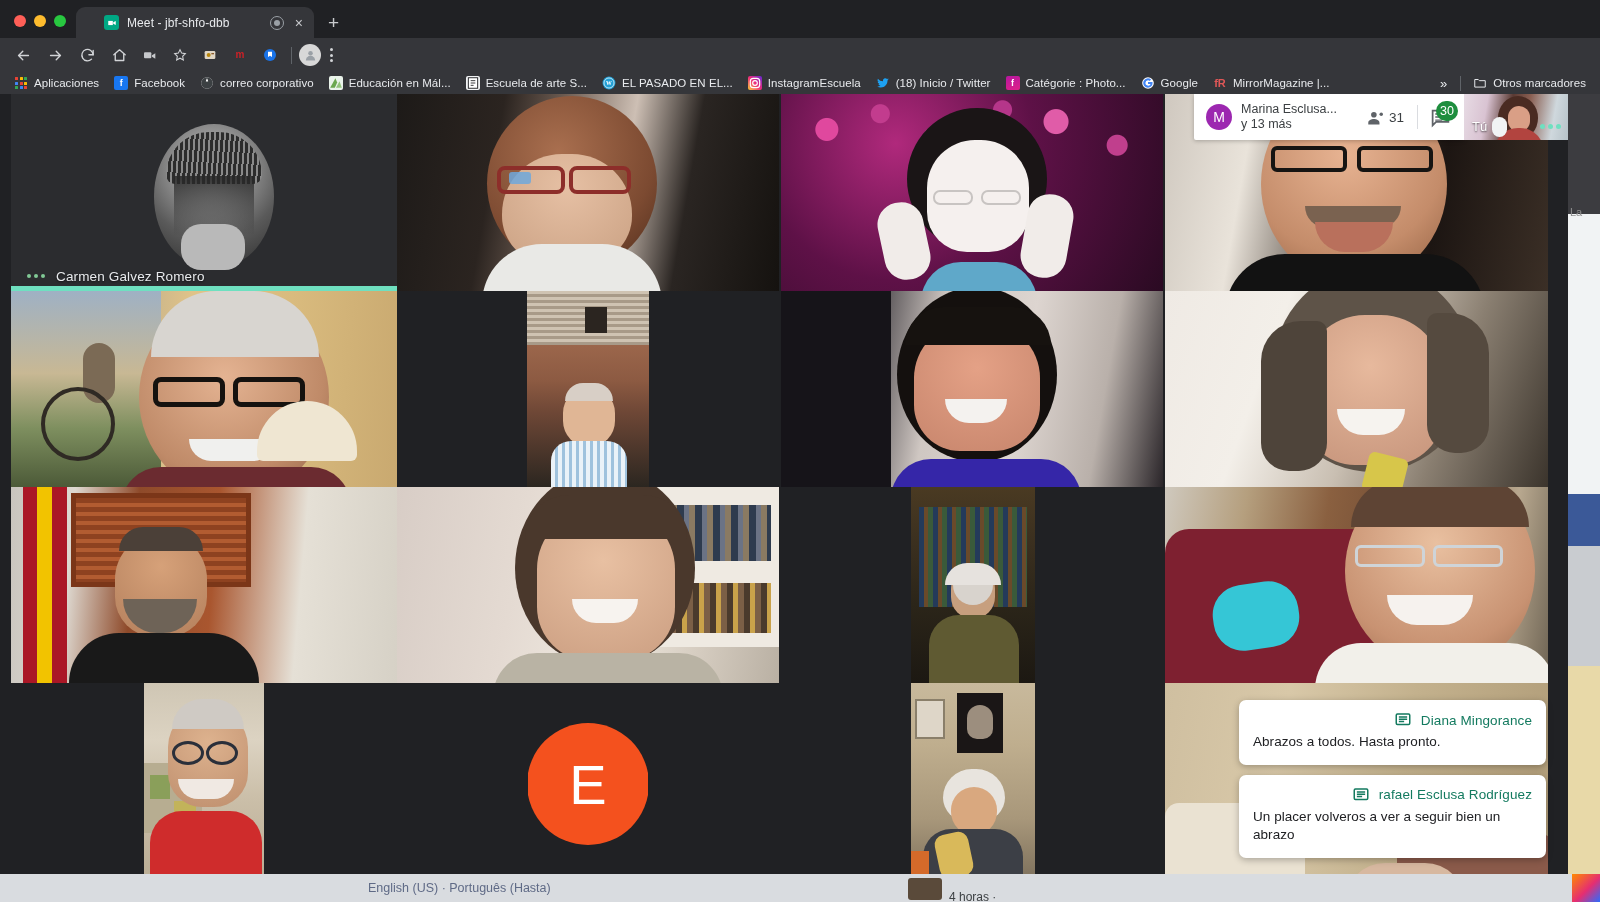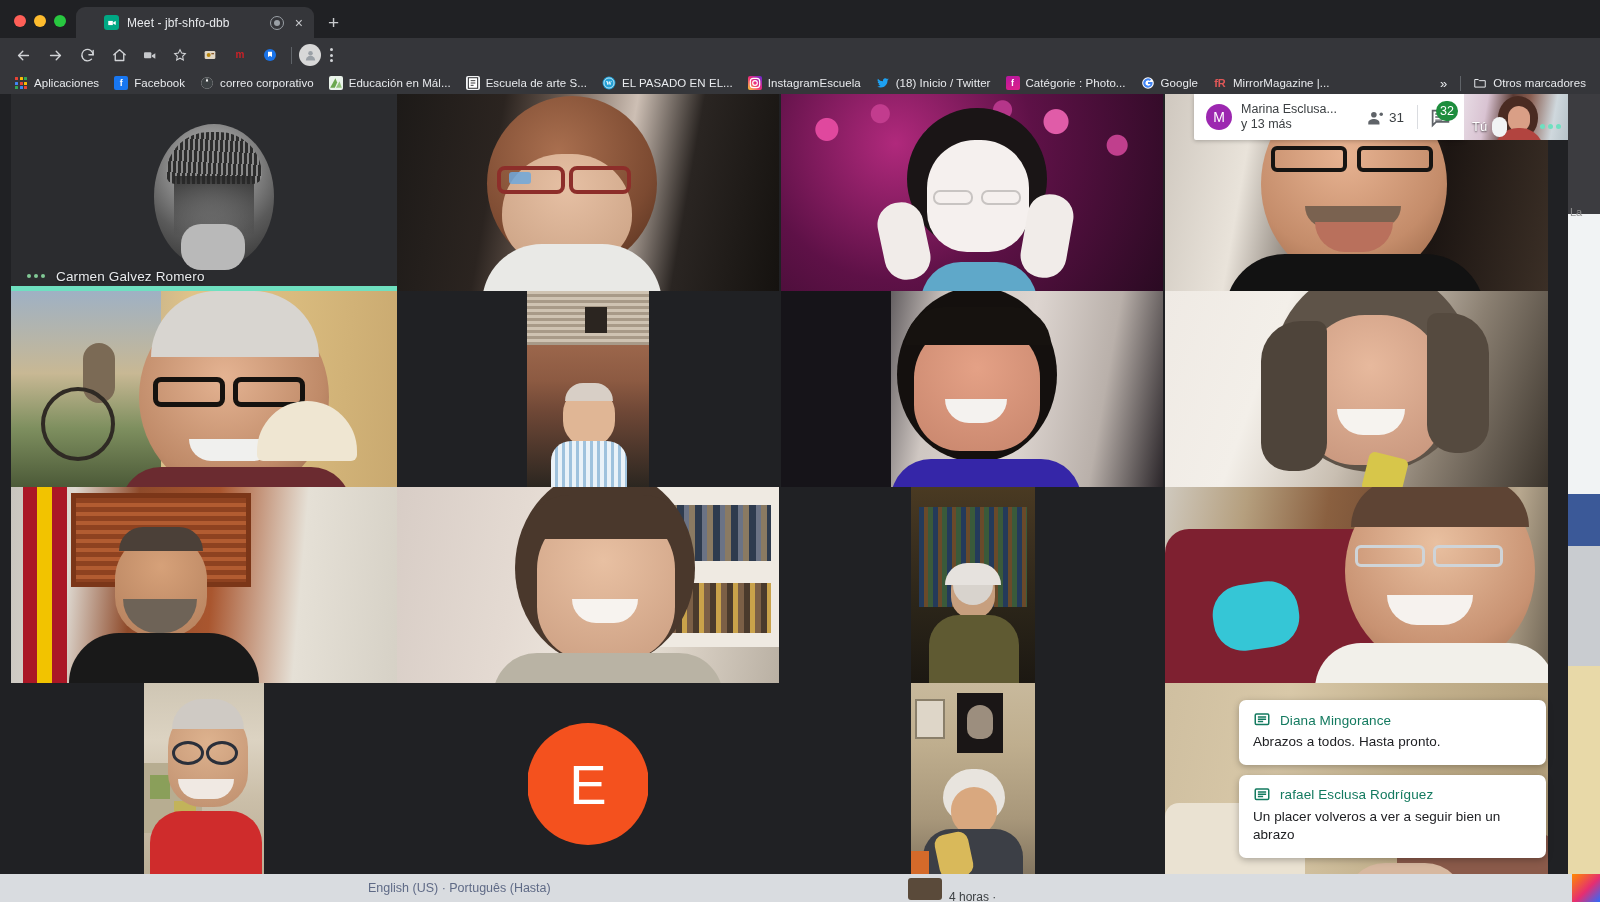--- a/index.html
+++ b/index.html
@@ -151,21 +151,21 @@
   .tp-self .micpill { position:absolute; left:28px; bottom:3px; width:15px; height:20px; border-radius:8px; background:#f1f3f4; z-index:2;}
   .tp-self .dots { position:absolute; right:7px; bottom:11px; display:flex; gap:3px; z-index:2;}
   .tp-self .dots i { width:5px;height:5px;border-radius:50%;background:#6fe0c0;display:block;}
 
   
   .chatstack { position:absolute; right:22px; bottom:44px; width:307px; z-index:18; }
   .toast {
     background:#fff; border-radius:7px; padding:11px 14px 13px 14px; margin-top:10px;
     box-shadow:0 2px 7px rgba(0,0,0,.28);
   }
-  .toast-head { display:flex; align-items:center; gap:9px; margin-bottom:4px;}
+  .toast-head { display:flex; align-items:center; gap:9px; margin-bottom:4px;justify-content:flex-end;}
   .toast-head svg { width:18px; height:18px; fill:#137a5f; flex:0 0 auto;}
   .toast-name { color:#137a5f; font-size:13.5px; letter-spacing:.1px;}
   .toast-body { color:#202124; font-size:13.5px; line-height:1.38; letter-spacing:.05px;}
 </style>
 </head>
 <body>
 
 <div class="browser">
 
   <div class="tabstrip">
@@ -599,21 +599,21 @@
             <circle cx="17.4" cy="8.2" r="2"></circle>
           </svg>
         <span class="tp-count">31</span>
       </div>
 
       <div class="tp-btn">
         <svg viewBox="0 0 24 24">
             <path d="M3 4h18v13H7l-4 4z" fill="none" stroke="#5f6368" stroke-width="2"></path>
             <path d="M6 8h12M6 11.5h12M6 15h8" stroke="#5f6368" stroke-width="1.7"></path>
           </svg>
-        <span class="tp-badge">32</span>
+        <span class="tp-badge">30</span>
       </div>
     </div>
 
     <div class="tp-self">
       <div class="vid" style="background:linear-gradient(100deg,#e7dbe4 0%,#d9c3d2 22%,#5a3a33 44%,#8a5f52 60%,#cfd8dd 84%,#b6c2c8 100%);">
         <div style="position:absolute;left:34px;top:2px;width:40px;height:44px;border-radius:50%;background:#4a2b22;"></div>
         <div style="position:absolute;left:44px;top:12px;width:22px;height:26px;border-radius:11px;background:#d99f86;"></div>
         <div style="position:absolute;left:30px;top:34px;width:50px;height:24px;border-radius:26px 26px 0 0;background:#b2443f;"></div>
       </div>
       <span class="lbl">Tú</span>

